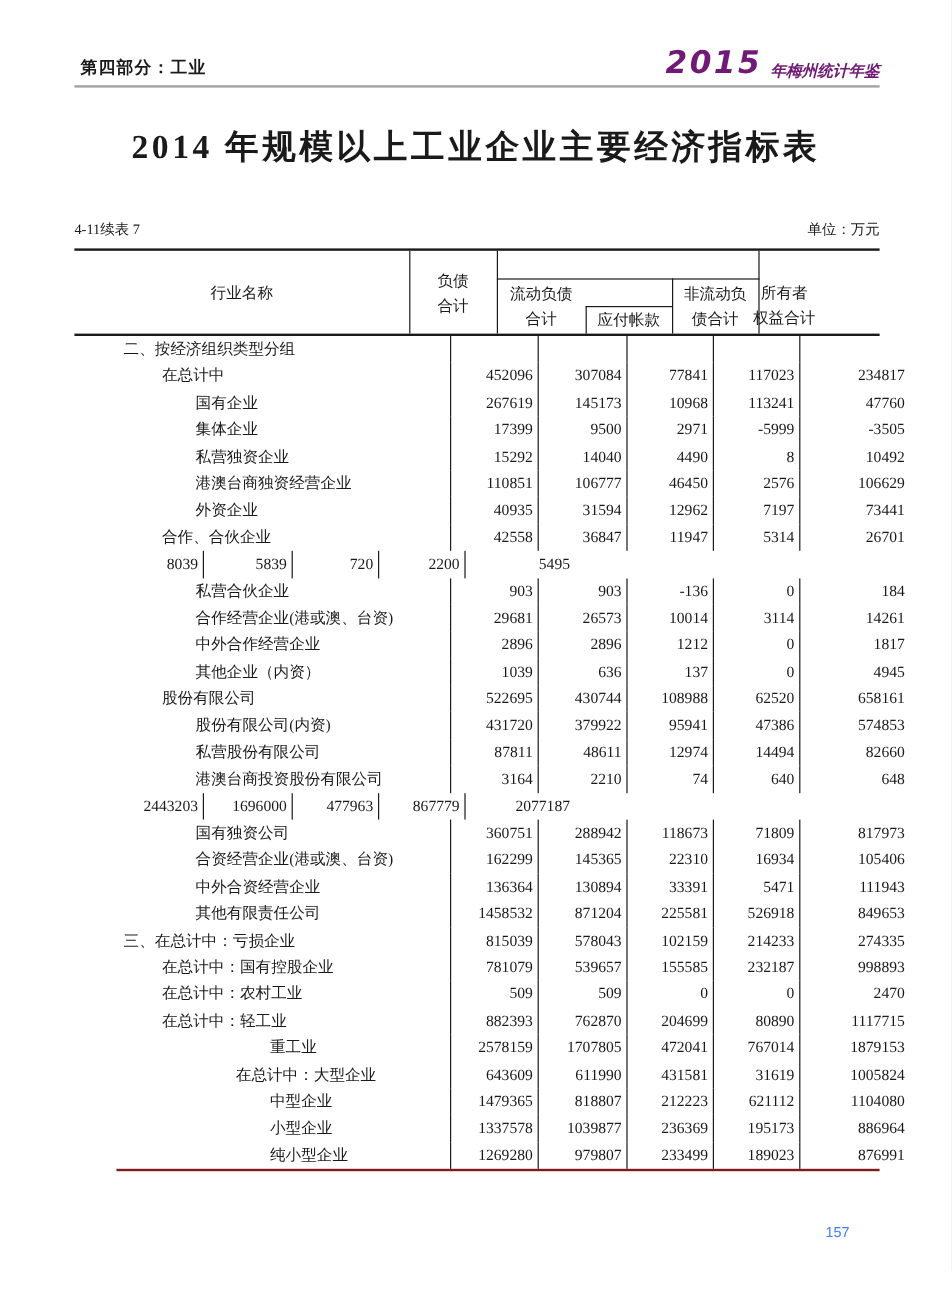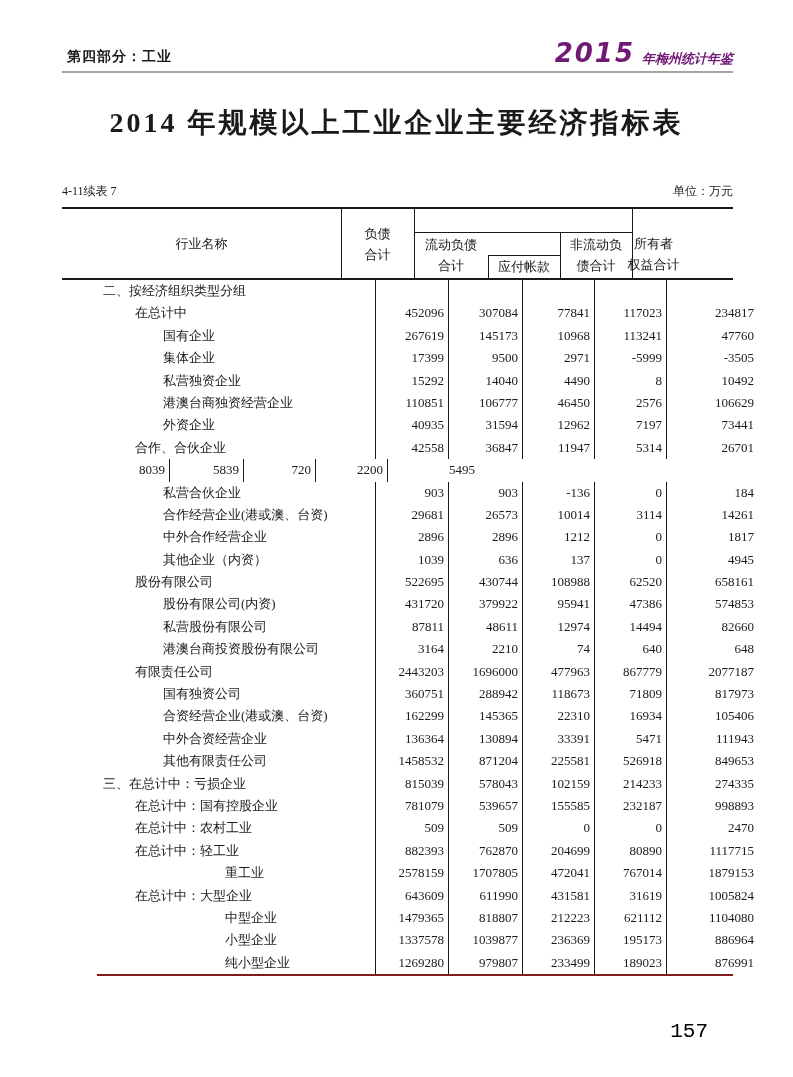--- a/index.html
+++ b/index.html
@@ -54,22 +54,22 @@
   .cell { flex:none; box-sizing:border-box; white-space:nowrap; overflow:hidden; }
   .c-name { width:279px; border-right:1px solid #1a1a1a; }
   .c-num  { text-align:right; padding-right:4px; font-variant-numeric:lining-nums; }
   .w1 { width:73px;  border-right:1px solid #1a1a1a; }
   .w2 { width:74px;  border-right:1px solid #1a1a1a; }
   .w3 { width:72px;  border-right:1px solid #1a1a1a; }
   .w4 { width:72px;  border-right:1px solid #1a1a1a; }
   .w5 { width:101px; padding-right:14px; }
 
   .pageno { position:absolute; top:1020px; right:85px;
-      font-family:Liberation Mono, monospace;
-      font-size:21px; color:#000000; }
+      font-family:Liberation Sans, sans-serif;
+      font-size:12px; color:#3b82f6; }
 </style>
 </head>
 <body>
 
 <div class="page">
 
   <div class="topbar">
     <span class="section-label">第四部分：工业</span>
     <span class="brand">
       <span class="brand-year">2015</span>
@@ -255,21 +255,20 @@
         </div>
         <div class="trow">
           <div class="cell c-name" style="padding-left: 66px;">港澳台商投资股份有限公司</div>
           <div class="cell c-num w1">3164</div>
           <div class="cell c-num w2">2210</div>
           <div class="cell c-num w3">74</div>
           <div class="cell c-num w4">640</div>
           <div class="cell c-num w5">648</div>
         </div>
         <div class="trow">
-          <div class="cell c-name" style="padding-left: 38px;">有限责任公司</div>
           <div class="cell c-num w1">2443203</div>
           <div class="cell c-num w2">1696000</div>
           <div class="cell c-num w3">477963</div>
           <div class="cell c-num w4">867779</div>
           <div class="cell c-num w5">2077187</div>
         </div>
         <div class="trow">
           <div class="cell c-name" style="padding-left: 66px;">国有独资公司</div>
           <div class="cell c-num w1">360751</div>
           <div class="cell c-num w2">288942</div>
@@ -335,21 +334,21 @@
         </div>
         <div class="trow">
           <div class="cell c-name" style="padding-left: 128px;">重工业</div>
           <div class="cell c-num w1">2578159</div>
           <div class="cell c-num w2">1707805</div>
           <div class="cell c-num w3">472041</div>
           <div class="cell c-num w4">767014</div>
           <div class="cell c-num w5">1879153</div>
         </div>
         <div class="trow">
-          <div class="cell c-name" style="padding-left: 38px;">在总计中：大型企业</div>
+          <div class="cell c-name" style="padding-left: 38px; text-align: center;">在总计中：大型企业</div>
           <div class="cell c-num w1">643609</div>
           <div class="cell c-num w2">611990</div>
           <div class="cell c-num w3">431581</div>
           <div class="cell c-num w4">31619</div>
           <div class="cell c-num w5">1005824</div>
         </div>
         <div class="trow">
           <div class="cell c-name" style="padding-left: 128px;">中型企业</div>
           <div class="cell c-num w1">1479365</div>
           <div class="cell c-num w2">818807</div>

